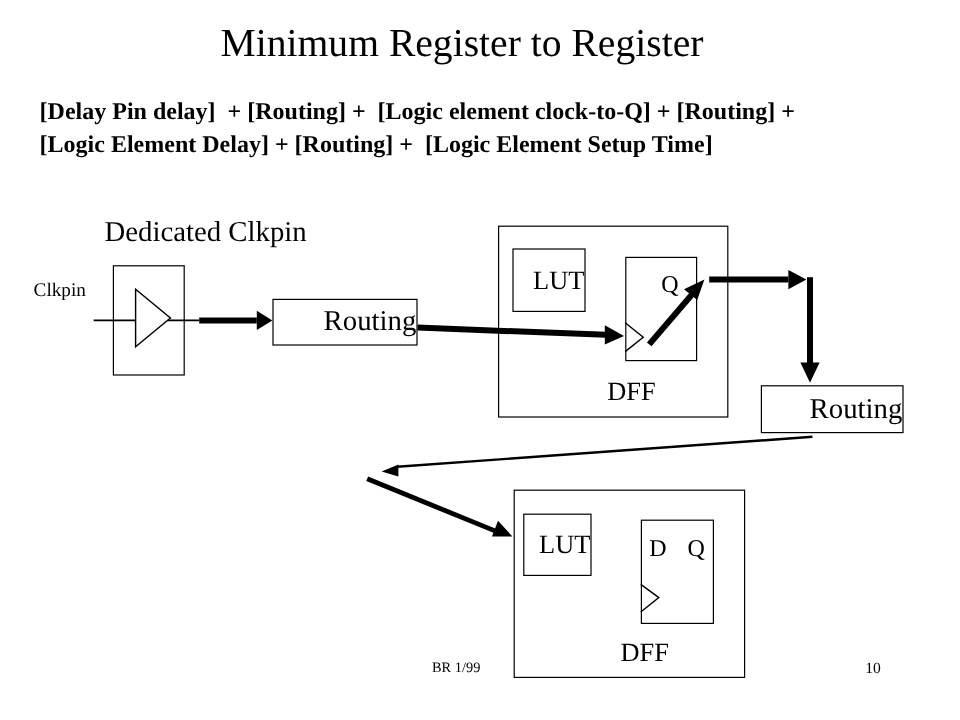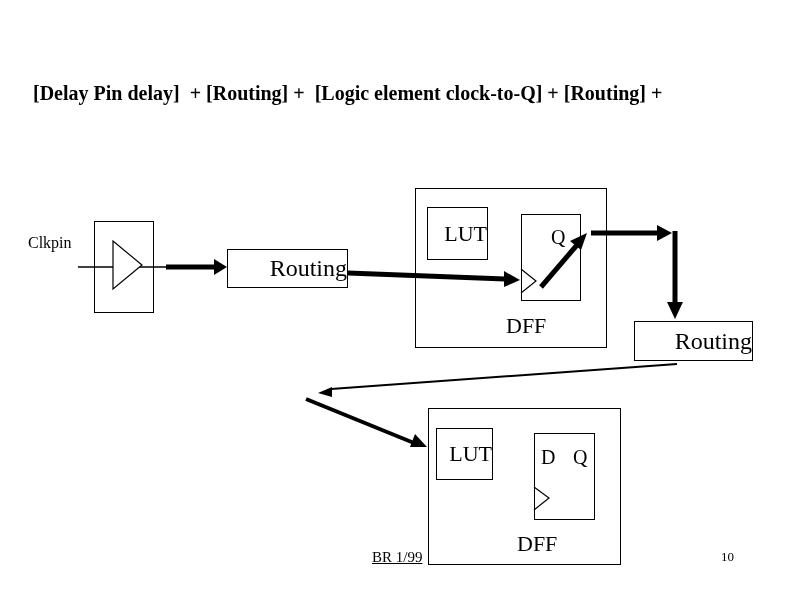--- a/index.html
+++ b/index.html
@@ -25,21 +25,21 @@
   #dff1-box{left:521px;top:214px;width:60px;height:87px;}
   #q1{left:551px;top:226px;font-size:20px;}
   #dff1-label{left:506px;top:313px;font-size:22px;}
   #routing2-box{left:634px;top:321px;width:119px;height:40px;font-size:24px;}
   #le2-box{left:428px;top:408px;width:193px;height:157px;}
   #lut2-box{left:436px;top:428px;width:57px;height:52px;font-size:22px;}
   #dff2-box{left:534px;top:433px;width:61px;height:87px;}
   #d2{left:541px;top:446px;font-size:20px;}
   #q2{left:573px;top:446px;font-size:20px;}
   #dff2-label{left:517px;top:531px;font-size:22px;}
-  #footer-left{left:372px;top:549px;font-size:15px;text-decoration:underline;}
+  #footer-left{left:360px;top:549px;font-size:12px;}
   #page-number{left:721px;top:549px;font-size:13px;}
   svg{position:absolute;left:0;top:0;}
 </style>
 </head>
 <body>
 
 <div id="slide">
 
   <svg width="800" height="600" viewBox="0 0 800 600">
 
@@ -66,22 +66,25 @@
 
     <line x1="677" y1="364" x2="331" y2="389" stroke="#000" stroke-width="2"></line>
     <polygon points="318,393 332,397 332,387" fill="#000"></polygon>
 
     <line x1="306" y1="399" x2="414" y2="443" stroke="#000" stroke-width="4"></line>
     <polygon points="427,447 410,447 415,434" fill="#000"></polygon>
 
     <polyline points="534,487 549,498 534,510" fill="#ffffff" stroke="#000" stroke-width="1.2"></polyline>
   </svg>
 
+  <div id="title" class="abs lbl">Minimum Register to Register</div>
   <div id="formula1" class="abs formula">[Delay Pin delay]  + [Routing] +  [Logic element clock-to-Q] + [Routing] +</div>
+  <div id="formula2" class="abs formula">[Logic Element Delay] + [Routing] +  [Logic Element Setup Time]</div>
 
+  <div id="dedicated-clkpin" class="abs lbl">Dedicated Clkpin</div>
   <div id="clkpin" class="abs lbl">Clkpin</div>
 
   <div id="buffer-box" class="abs box"></div>
 
   <div id="routing1-box" class="abs box ctr">
     <span class="lbl">Routing</span>
   </div>
 
   <div id="le1-box" class="abs box"></div>
   <div id="lut1-box" class="abs box ctr">

